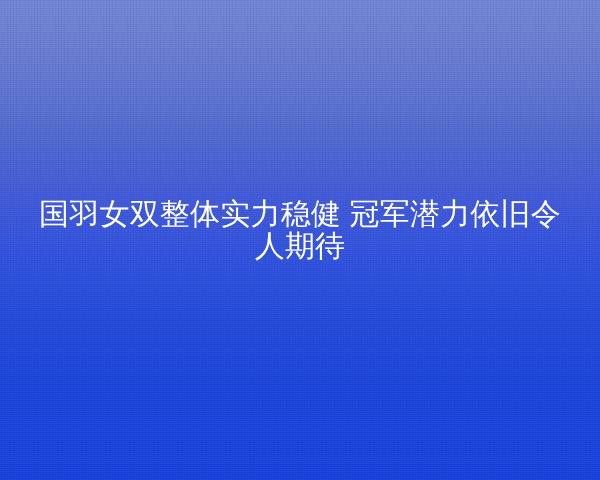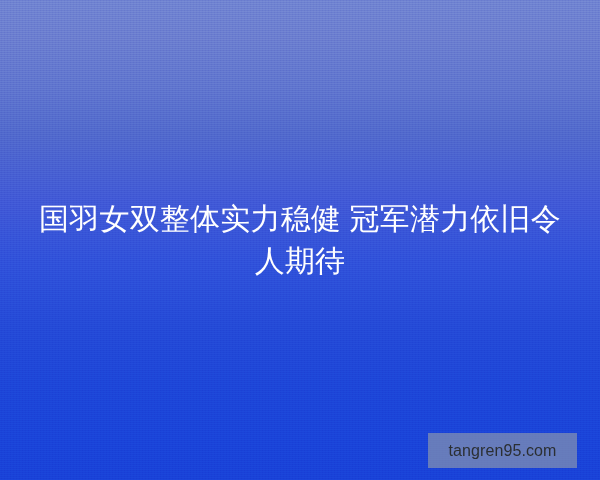--- a/index.html
+++ b/index.html
@@ -59,21 +59,21 @@
   
   #headline {
     position: absolute;
     left: 0;
     right: 0;
     top: 198px;
     padding: 0 34px;
     text-align: center;
     color: #ffffff;
     font-size: 30px;
-    line-height: 42px;
+    line-height: 32px;
     letter-spacing: 0.2px;
     font-weight: 400;
     white-space: pre-wrap;
     text-rendering: optimizeLegibility;
   }
 
   
   #watermark {
     position: absolute;
     left: 428px;
@@ -98,17 +98,14 @@
 </head>
 <body>
 
 <div id="stage">
 
   <div id="bg-gradient"></div>
   <div id="bg-noise"></div>
 
   <div id="headline">国羽女双整体实力稳健 冠军潜力依旧令人期待</div>
 
-  <div id="watermark">
-    <span id="watermark-text">tangren95.com</span>
-  </div>
 
 </div>
 
 </body></html>

